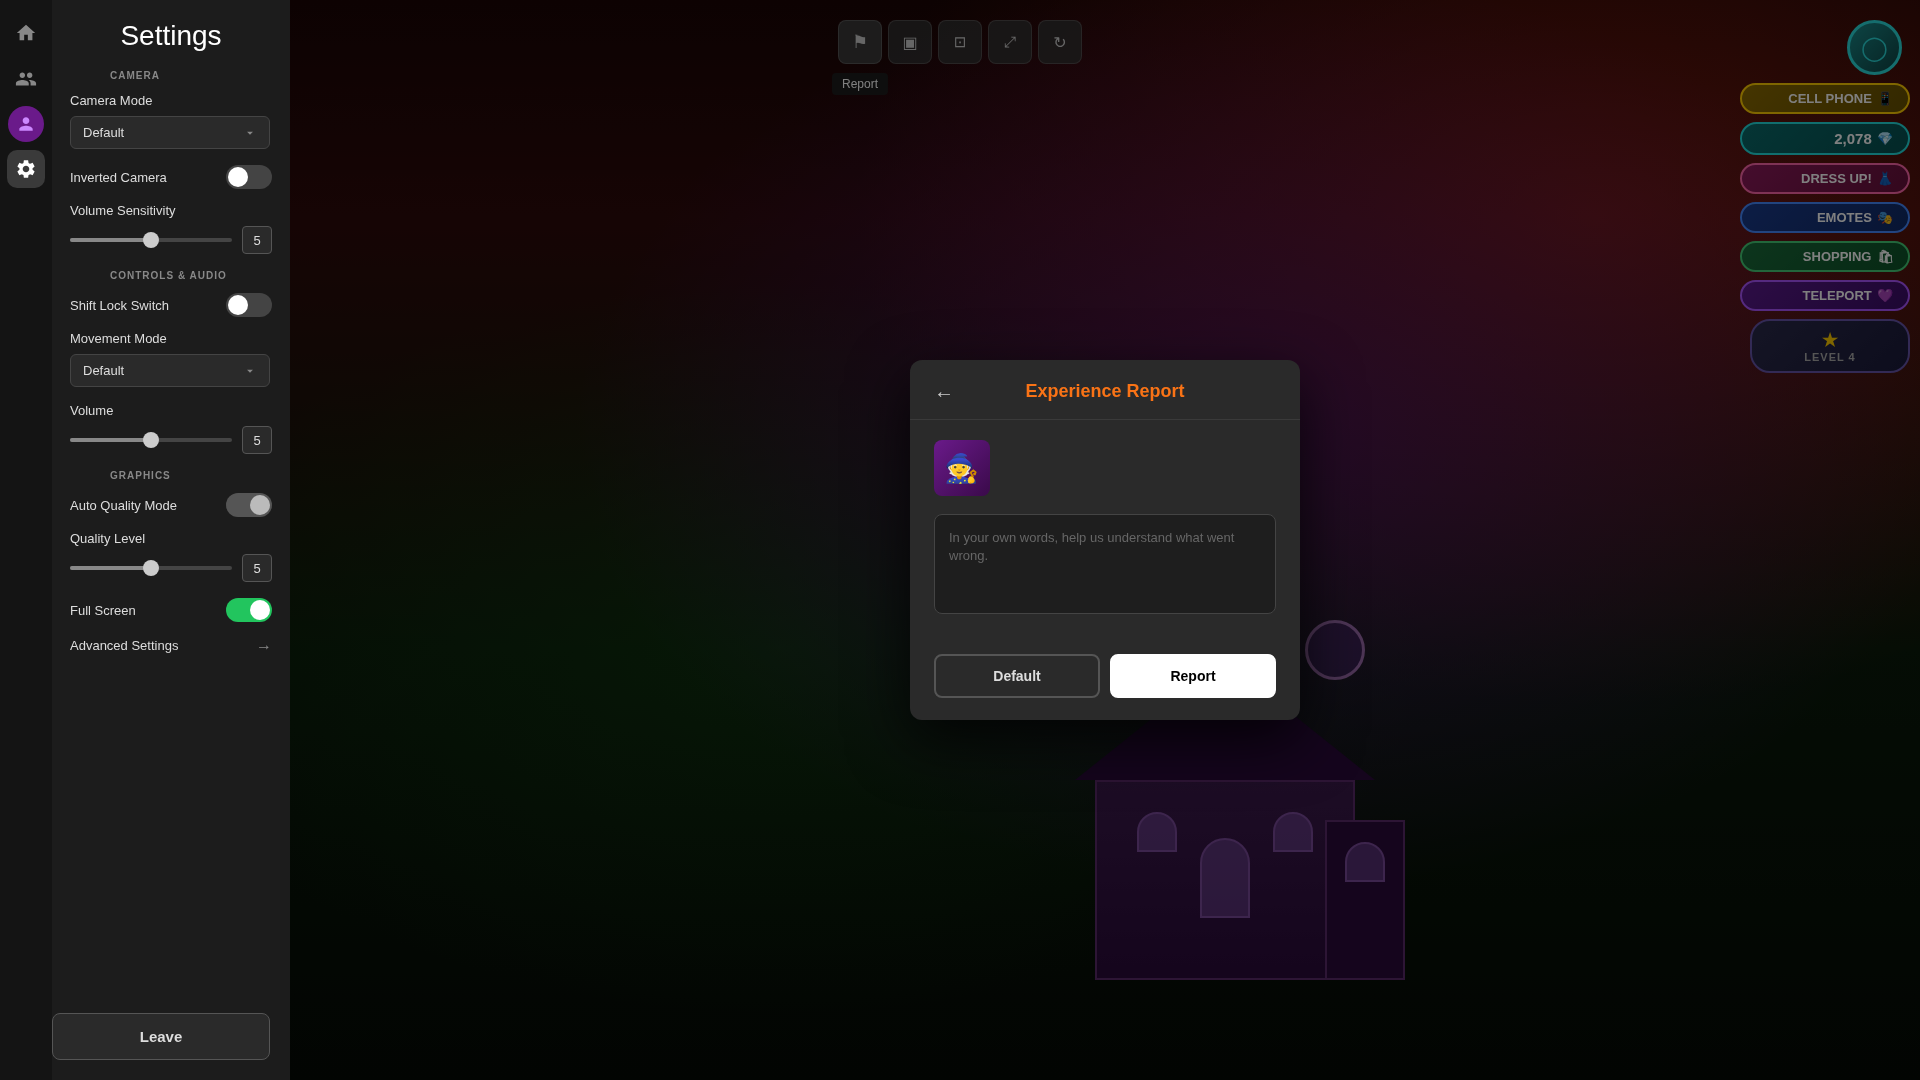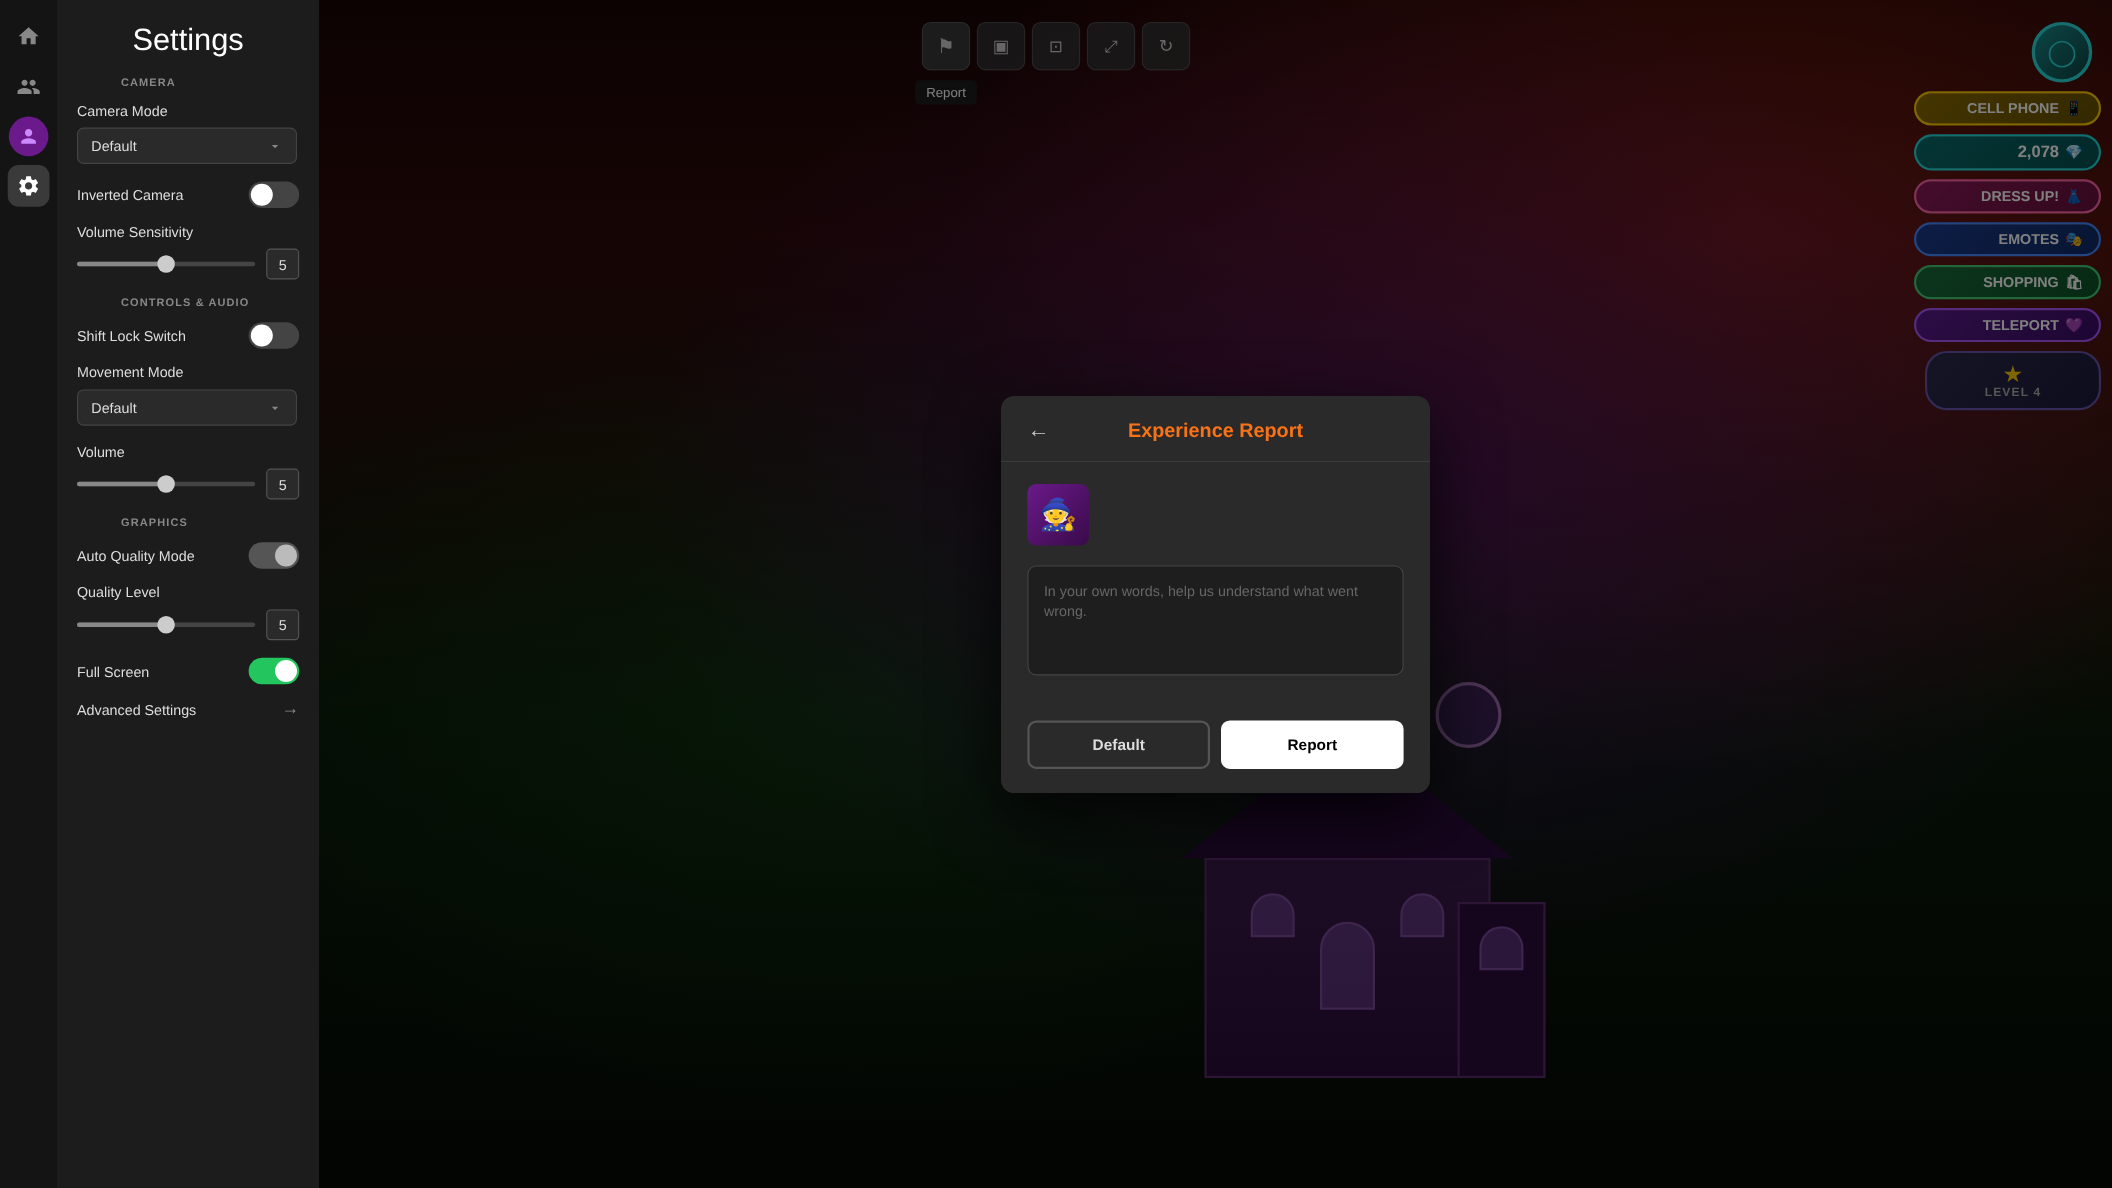--- a/index.html
+++ b/index.html
@@ -693,20 +693,23 @@
         <div class="toggle-knob"></div>
       </div>
     </div>
 
     <div class="advanced-row" style="margin-top:4px; margin-bottom:80px;">
       <span class="setting-name">Advanced Settings</span>
       <span class="arrow-icon">→</span>
     </div>
   </div>
 
+  <div class="leave-btn">
+    <span>Leave</span>
+  </div>
 </div>
 
 <div class="top-toolbar">
   <div class="toolbar-btn active" style="position:relative;">
     <span>⚑</span>
     <div class="toolbar-tooltip">Report</div>
   </div>
   <div class="toolbar-btn">
     <span style="font-size:16px;">▣</span>
   </div>

